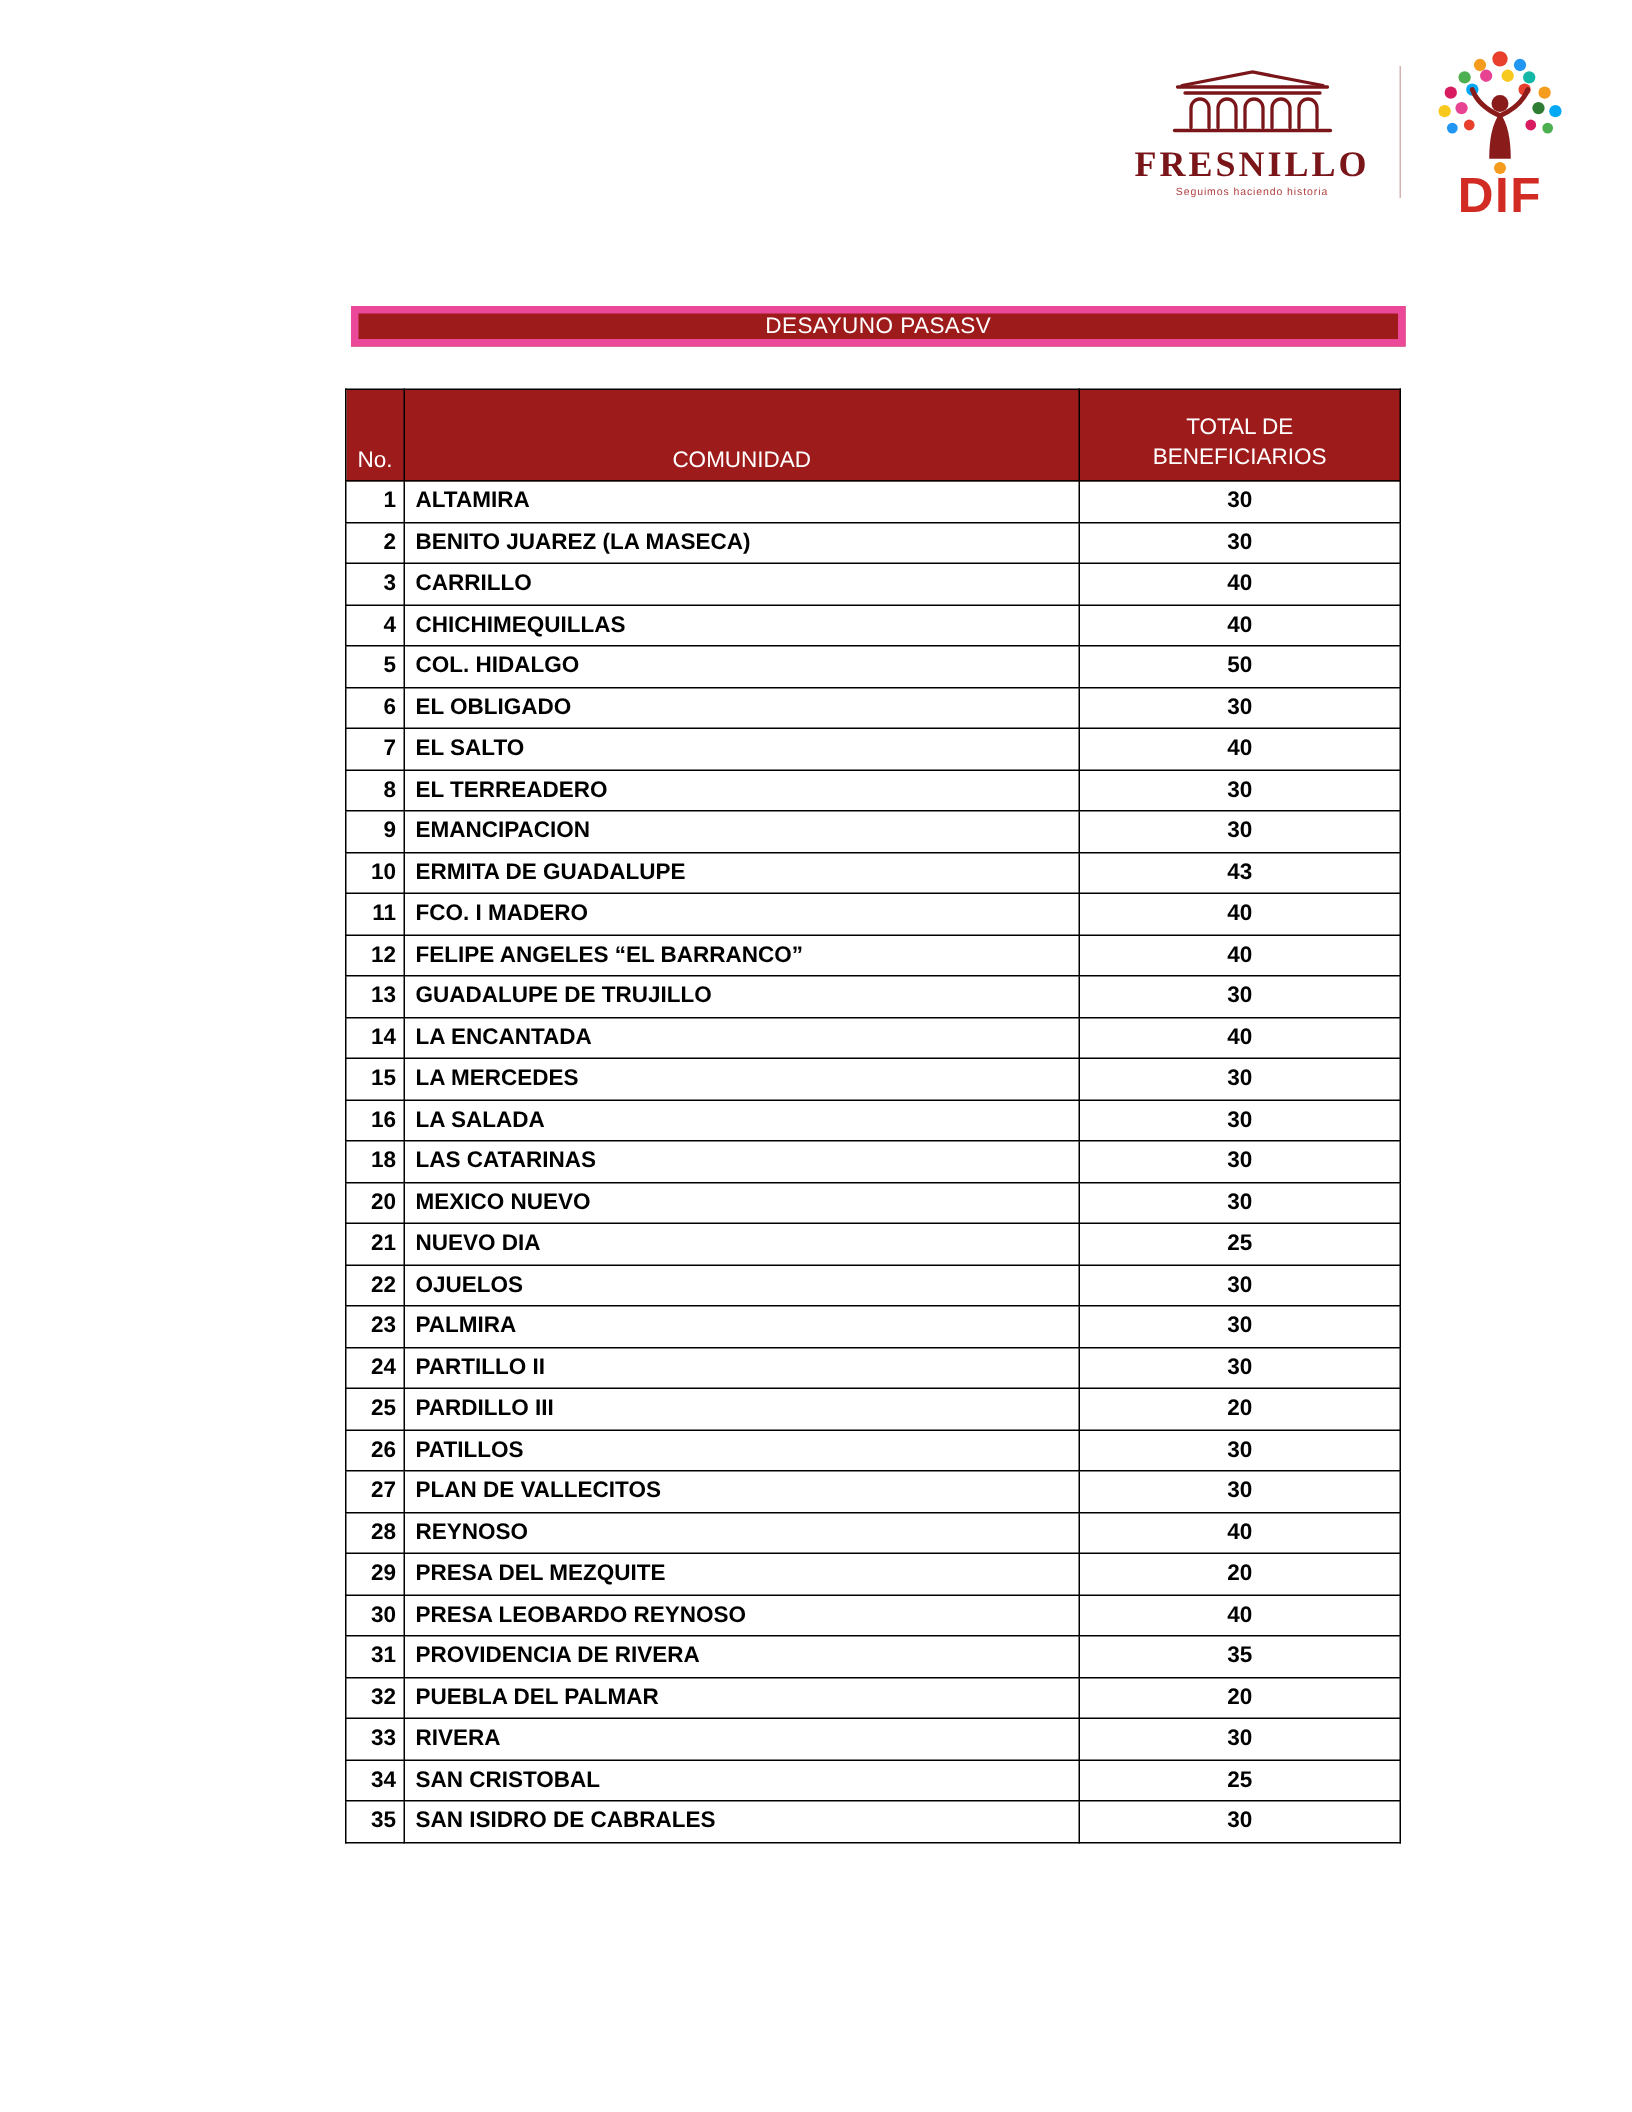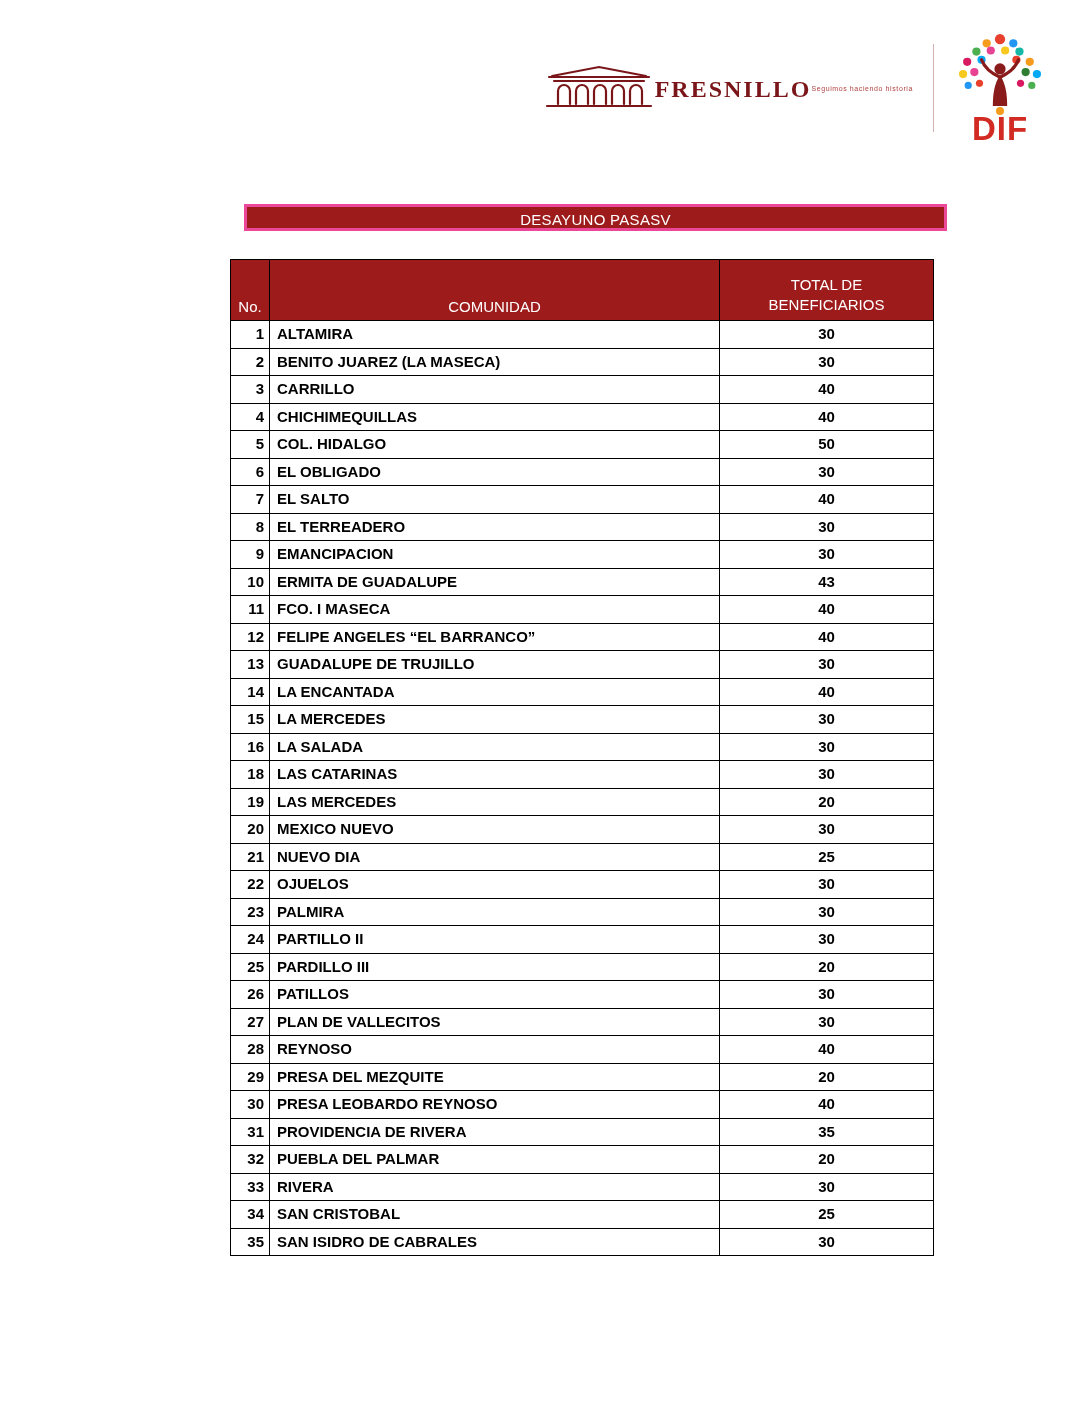--- a/index.html
+++ b/index.html
@@ -12,21 +12,21 @@
   }
 
   :root { --accent: #9e1b1b; --brand: #7a1619; --dif-red: #d22b23; }
 
   
   .logo-area {
     position: absolute; top: 30px; right: 40px;
     display: flex; align-items: center;
   }
   .fresnillo {
-    display: flex; flex-direction: row; align-items: center;
+    display: flex; flex-direction: column; align-items: center;
     padding-right: 20px;
   }
   .fresnillo-name {
     font-family: "Liberation Serif", serif;
     font-size: 24px; color: var(--brand);
     letter-spacing: 2px; margin-top: 3px; font-weight: bold;
   }
   .fresnillo-tagline {
     font-size: 7px; color: #b04040; letter-spacing: 0.6px; margin-top: 1px;
   }
@@ -39,24 +39,24 @@
     font-size: 33px; font-weight: bold; color: var(--dif-red);
     line-height: 1; letter-spacing: 1px; position: relative; margin-top: -2px;
   }
   .dif-i-dot {
     position: absolute; top: -5px; left: 50%; transform: translateX(-50%);
     width: 8px; height: 8px; border-radius: 50%; background: #f59b1e;
   }
 
   
   .title-bar {
-    position: absolute; left: 244px; top: 204px;
+    position: absolute; left: 234px; top: 204px;
     width: 703px; height: 27px;
     background: var(--accent);
-    border: 3px solid #ec4899;
+    border: 5px solid #ec4899;
     box-sizing: border-box;
     display: flex; align-items: flex-end; justify-content: center;
   }
   .title-bar span { color: #ffffff; font-size: 15px; letter-spacing: 0.3px; }
 
   
   .table-wrap { position: absolute; left: 230px; top: 259px; width: 703px; }
   table { border-collapse: collapse; width: 100%; table-layout: fixed; }
   th, td { border: 1px solid #000000; box-sizing: border-box; }
   thead th {
@@ -226,21 +226,21 @@
   </tr>
 
   <tr>
     <td class="td-no">10</td>
     <td class="td-com">ERMITA DE GUADALUPE</td>
     <td class="td-total">43</td>
   </tr>
 
   <tr>
     <td class="td-no">11</td>
-    <td class="td-com">FCO. I MASECA</td>
+    <td class="td-com">FCO. I MADERO</td>
     <td class="td-total">40</td>
   </tr>
 
   <tr>
     <td class="td-no">12</td>
     <td class="td-com">FELIPE ANGELES “EL BARRANCO”</td>
     <td class="td-total">40</td>
   </tr>
 
   <tr>
@@ -267,25 +267,20 @@
     <td class="td-total">30</td>
   </tr>
 
 
   <tr>
     <td class="td-no">18</td>
     <td class="td-com">LAS CATARINAS</td>
     <td class="td-total">30</td>
   </tr>
 
-  <tr>
-    <td class="td-no">19</td>
-    <td class="td-com">LAS MERCEDES</td>
-    <td class="td-total">20</td>
-  </tr>
 
   <tr>
     <td class="td-no">20</td>
     <td class="td-com">MEXICO NUEVO</td>
     <td class="td-total">30</td>
   </tr>
 
   <tr>
     <td class="td-no">21</td>
     <td class="td-com">NUEVO DIA</td>

